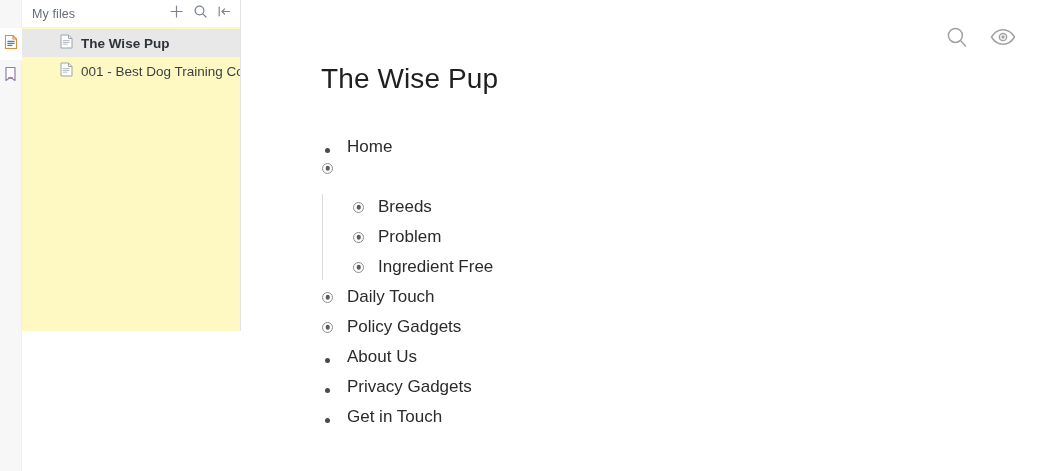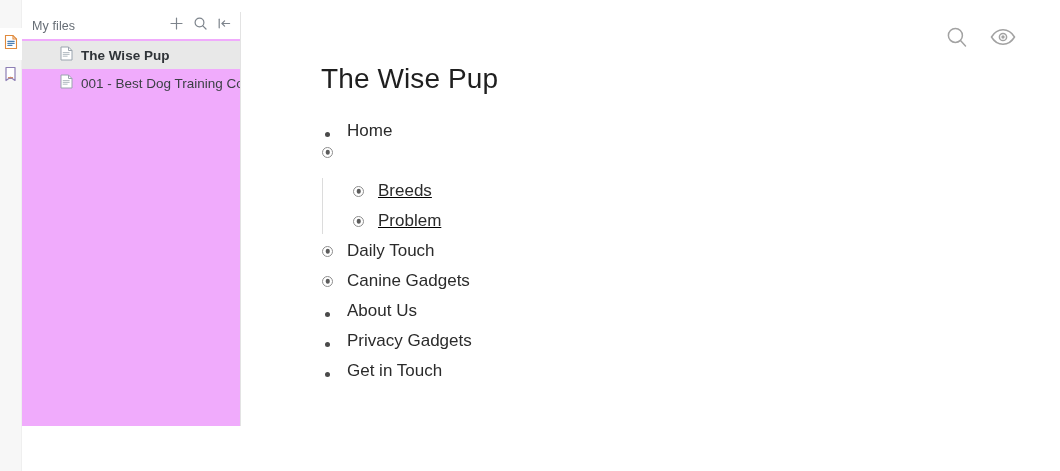--- a/index.html
+++ b/index.html
@@ -32,26 +32,25 @@
     width: 22px; height: 32px;
     display: flex; align-items: center; justify-content: center;
     cursor: pointer;
   }
   .rail-btn.active { background: #ffffff; }
 
   
   .sidebar {
     width: 219px;
     flex: 0 0 219px;
-    height: 414px;
-    background: #f0abfc;
+    height: 331px;
+    background: #fef9c3;
     border-right: 1px solid #e3e3e3;
     position: relative;
     overflow: hidden;
-    margin-top: 12px;
   }
   .sidebar-header {
     height: 27px;
     display: flex;
     align-items: center;
     padding: 0 8px 0 10px;
     background: #ffffff;
   }
   .sidebar-title {
     font-size: 12.5px;
@@ -116,21 +115,21 @@
     padding: 62px 0 0 80px;
   }
   .doc-title {
     font-size: 28px;
     font-weight: normal;
     color: #1f1f1f;
     letter-spacing: .1px;
     line-height: 1.2;
   }
   .outline {
-    margin-top: 20px;
+    margin-top: 36px;
   }
   .li {
     display: flex;
     align-items: baseline;
     height: 30px;
     position: relative;
   }
   .bullet {
     width: 26px;
     flex: 0 0 26px;
@@ -166,21 +165,20 @@
   }
   .li-text {
     font-size: 17px;
     color: #2b2b2b;
     line-height: 30px;
     white-space: nowrap;
   }
   .sublist {
     position: relative;
     padding-left: 31px;
-    text-decoration: underline;
   }
   .sublist::before {
     content: "";
     position: absolute;
     left: 1px;
     top: 2px;
     bottom: 2px;
     width: 1px;
     background: #dcdcdc;
   }
@@ -312,34 +310,40 @@
                 <i class="ring"></i>
               </span>
             <span class="li-text">Breeds</span>
           </li>
           <li class="li">
             <span class="bullet">
                 <i class="ring"></i>
               </span>
             <span class="li-text">Problem</span>
           </li>
+          <li class="li">
+            <span class="bullet">
+                <i class="ring"></i>
+              </span>
+            <span class="li-text">Ingredient Free</span>
+          </li>
         </ul>
 
         <li class="li">
           <span class="bullet">
               <i class="ring"></i>
             </span>
           <span class="li-text">Daily Touch</span>
         </li>
 
         <li class="li">
           <span class="bullet">
               <i class="ring"></i>
             </span>
-          <span class="li-text">Canine Gadgets</span>
+          <span class="li-text">Policy Gadgets</span>
         </li>
 
         <li class="li">
           <span class="bullet">
               <i class="dot"></i>
             </span>
           <span class="li-text">About Us</span>
         </li>
 
         <li class="li">

